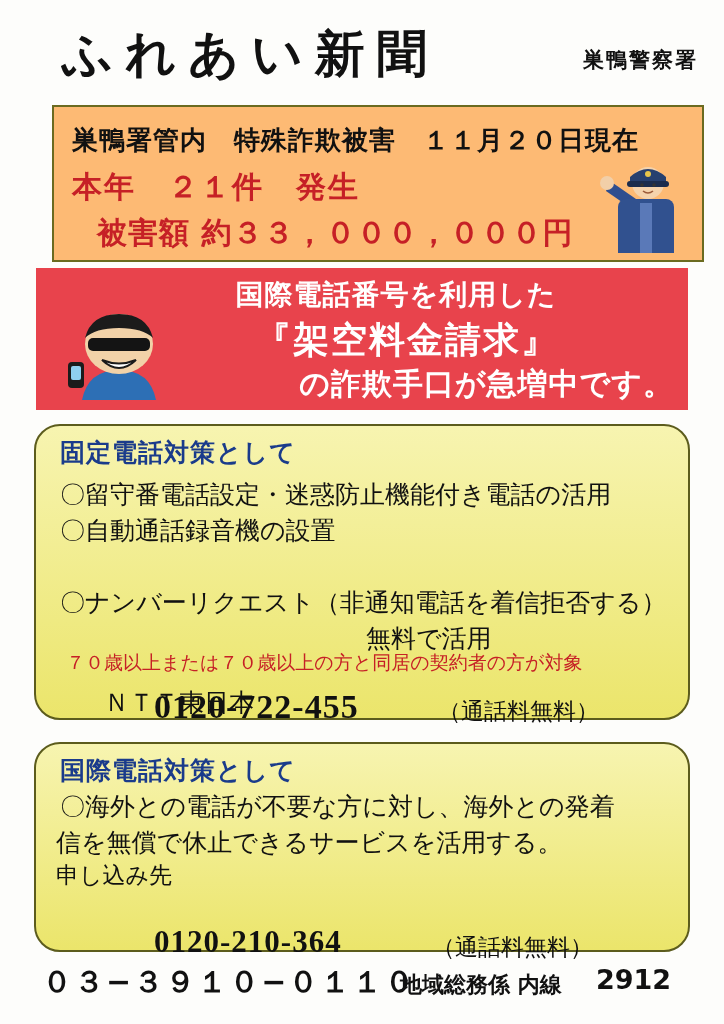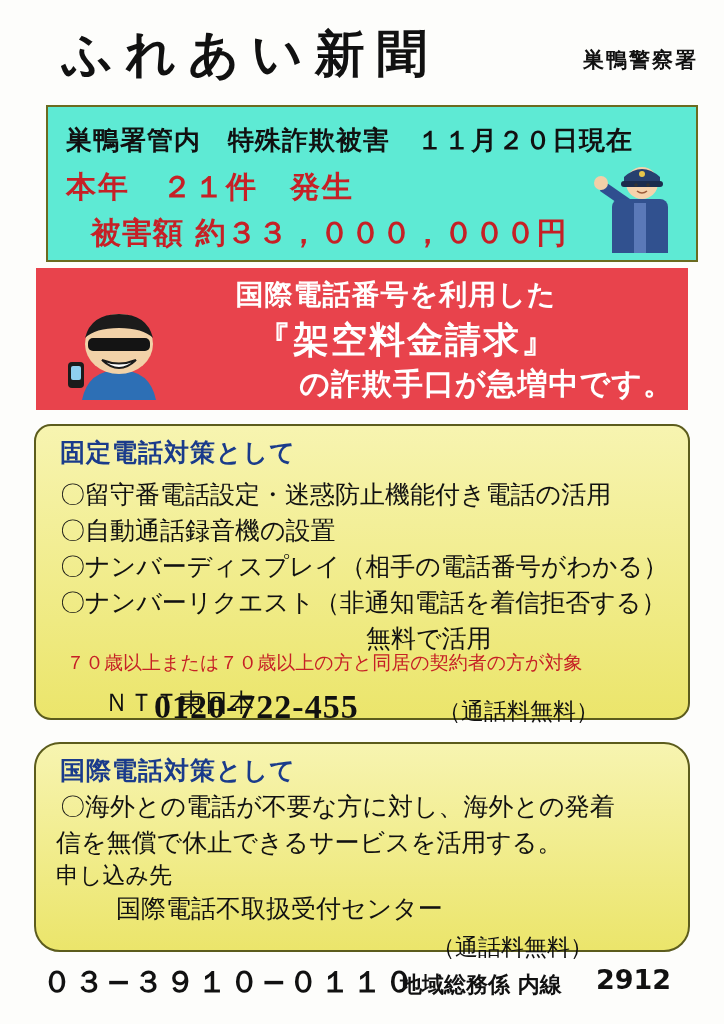--- a/index.html
+++ b/index.html
@@ -49,25 +49,25 @@
     font-size: 21px;
     font-weight: bold;
     letter-spacing: 2px;
     font-family: "DejaVu Sans", sans-serif;
     color: #111;
   }
 
   
   .stats-panel {
     position: absolute;
-    left: 46px;
+    left: 52px;
     top: 105px;
     width: 652px;
     height: 157px;
-    background: #5eead4;
+    background: #fdba74;
     border: 2px solid #6b6b20;
     box-sizing: border-box;
   }
   .stats-line1 {
     position: absolute;
     left: 18px;
     top: 16px;
     font-size: 26px;
     font-weight: bold;
     letter-spacing: 1px;
@@ -168,21 +168,21 @@
   .section-title {
     position: absolute;
     left: 24px;
     top: 10px;
     font-size: 25px;
     font-weight: bold;
     color: #1a3b8b;
     letter-spacing: 1px;
     font-family: "DejaVu Sans", sans-serif;
   }
-  .sec1 { top: 424px; height: 296px; border-radius: 17px; }
+  .sec1 { top: 424px; height: 296px; }
   .sec2 { top: 742px; height: 210px; }
 
   .body-line {
     position: absolute;
     left: 24px;
     font-size: 25px;
     color: #111;
     letter-spacing: 0px;
     white-space: nowrap;
     font-family: "Liberation Serif", serif;
@@ -318,35 +318,34 @@
 
       <rect x="4" y="58" width="16" height="26" rx="4" fill="#1b1b1b"></rect>
       <rect x="7" y="62" width="10" height="14" rx="2" fill="#8fd0f0"></rect>
     </svg>
   </div>
 
   <div class="section sec1">
     <div class="section-title">固定電話対策として</div>
     <div class="body-line" style="top:52px;">〇留守番電話設定・迷惑防止機能付き電話の活用</div>
     <div class="body-line" style="top:88px;">〇自動通話録音機の設置</div>
-    <div class="body-line" style="top:124px;">〇ナンバーディスプレイ（相手の電話番号がわかる）</div>
     <div class="body-line" style="top:160px;">〇ナンバーリクエスト（非通知電話を着信拒否する）</div>
     <div class="free-use" style="top:196px;">無料で活用</div>
     <div class="note-red" style="top:224px;">７０歳以上または７０歳以上の方と同居の契約者の方が対象</div>
     <div class="indent-1" style="top:260px;">ＮＴＴ東日本</div>
     <div class="tel-big" style="top:258px; left:118px; top:262px;">0120-722-455</div>
     <div class="tel-note" style="top:270px;">（通話料無料）</div>
   </div>
 
   <div class="section sec2">
     <div class="section-title">国際電話対策として</div>
     <div class="body-line" style="top:46px;">〇海外との電話が不要な方に対し、海外との発着</div>
     <div class="body-line" style="top:82px; left:20px;">信を無償で休止できるサービスを活用する。</div>
     <div class="body-line" style="top:116px; left:20px; font-size:23px;">申し込み先</div>
-    <div class="indent-1" style="top:148px; left:80px;">国際電話不取扱受付センター</div>
+    <div class="tel-big" style="top:180px; left:118px; font-size:31px;">0120-210-364</div>
     <div class="tel-note" style="top:188px; left:396px;">（通話料無料）</div>
   </div>
 
   <div class="footer">
     <div class="footer-tel">０３−３９１０−０１１０</div>
     <div class="footer-dept">地域総務係 内線</div>
     <div class="footer-ext">2912</div>
   </div>
 
 </div>

